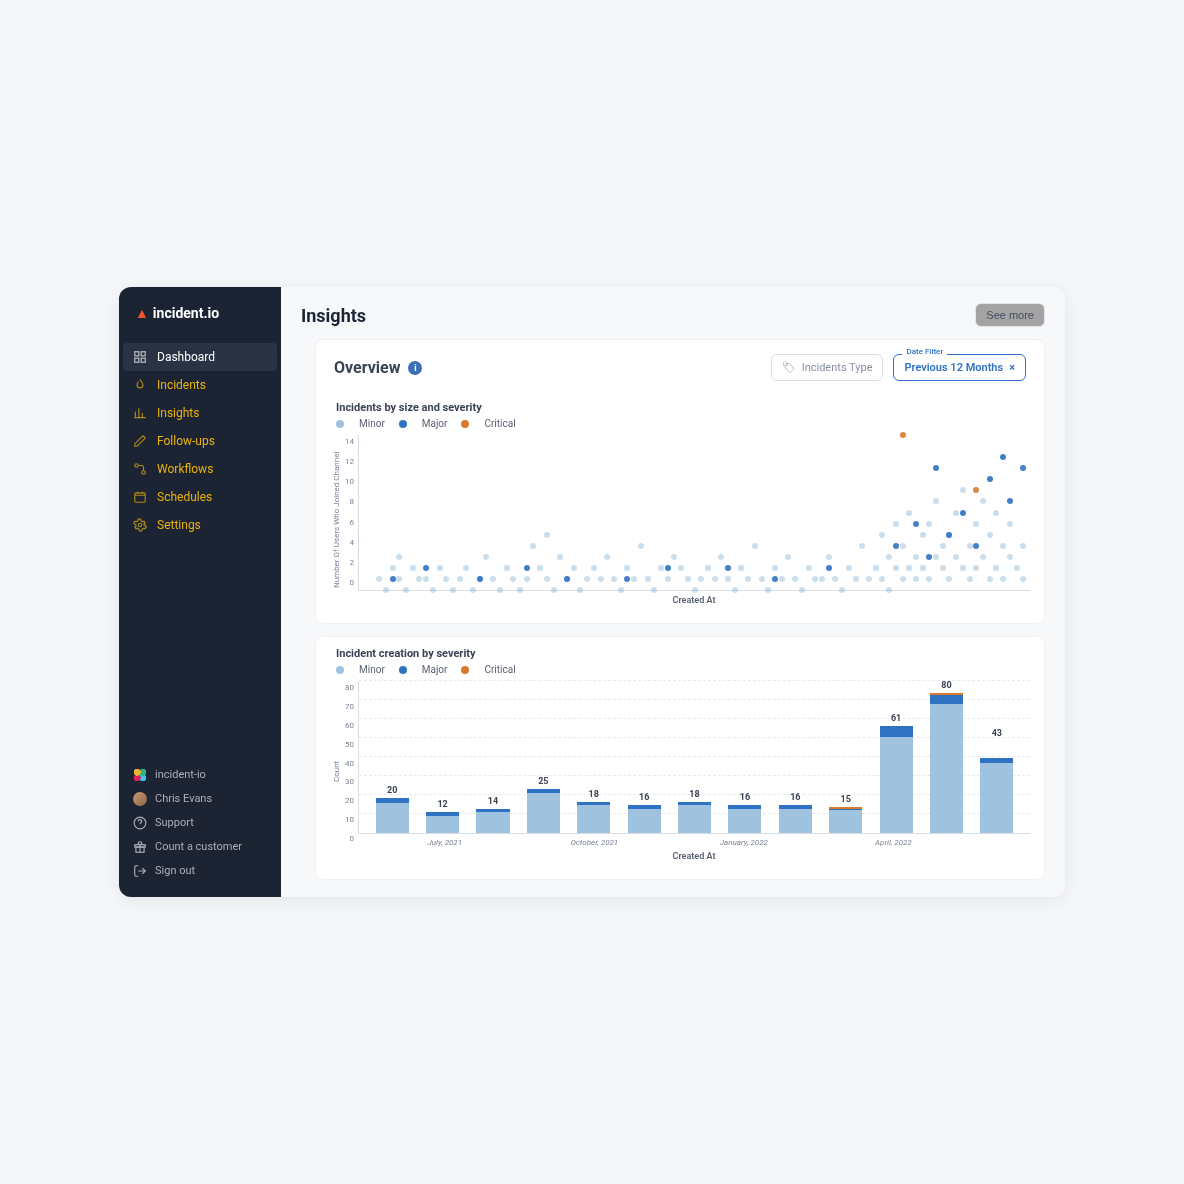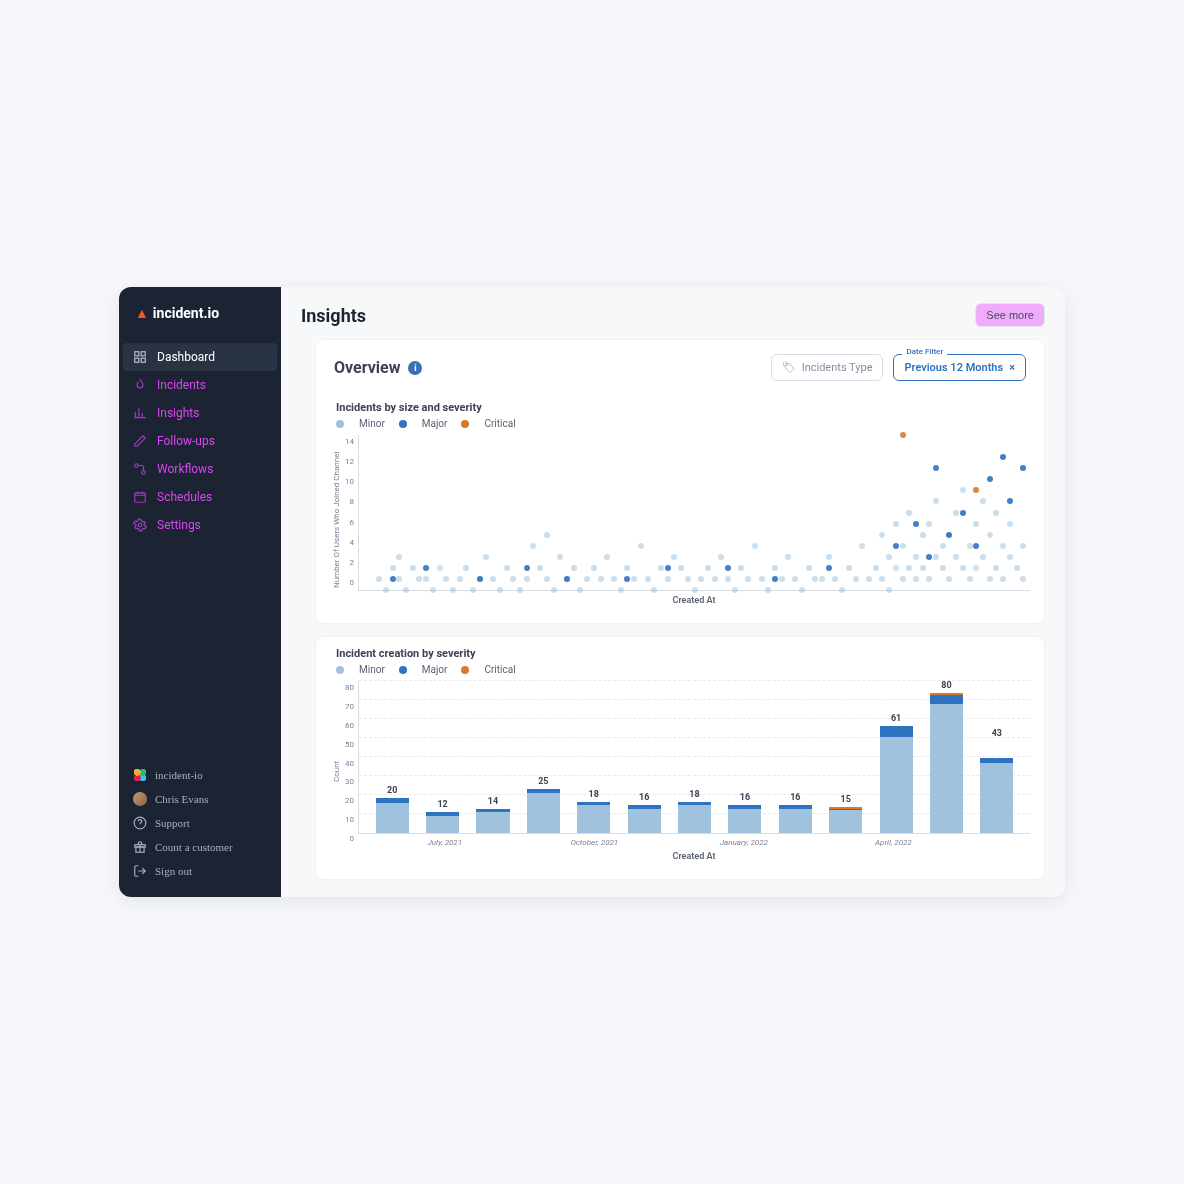--- a/index.html
+++ b/index.html
@@ -44,21 +44,21 @@
   font-weight: 700;
   font-size: 14px;
 }
 .nav { padding: 0; }
 .nav-item {
   display: flex;
   align-items: center;
   gap: 10px;
   padding: 7px 14px;
   cursor: pointer;
-  color: #d946ef;
+  color: #eab308;
   font-size: 12px;
 }
 .nav-item.active {
   background: #2a3344;
   color: #fff;
   border-radius: 4px;
   margin: 0 4px;
   padding: 7px 10px;
 }
 .nav-icon {
@@ -68,27 +68,25 @@
   align-items: center;
   justify-content: center;
   opacity: 0.7;
 }
 .sidebar-bottom {
   margin-top: auto;
   padding: 10px 0 14px 0;
 }
 .sb-item {
   display: flex;
-  align-items: center;
   gap: 8px;
   padding: 5px 14px;
   font-size: 11px;
   color: #a9afbb;
   cursor: pointer;
-  font-family: Liberation Serif, serif;
 }
 .sb-item .sb-icon {
   width: 14px; height: 14px;
   display: inline-flex; align-items:center; justify-content:center;
 }
 .avatar {
   width: 14px; height: 14px; border-radius: 50%;
   background: linear-gradient(135deg,#c97,#864);
 }
 .slack-icon {
@@ -112,21 +110,21 @@
   align-items: center;
   justify-content: space-between;
   padding: 16px 20px 12px 20px;
 }
 .main-header h1 {
   font-size: 18px;
   font-weight: 700;
   color: #1c2434;
 }
 .see-more {
-  background: #f0abfc;
+  background: #a3a3a3;
   border: 1px solid #e3e6eb;
   border-radius: 6px;
   padding: 5px 10px;
   font-size: 11px;
   color: #444c5e;
   cursor: pointer;
 }
 .content {
   flex: 1;
   padding: 0 20px 20px 34px;

